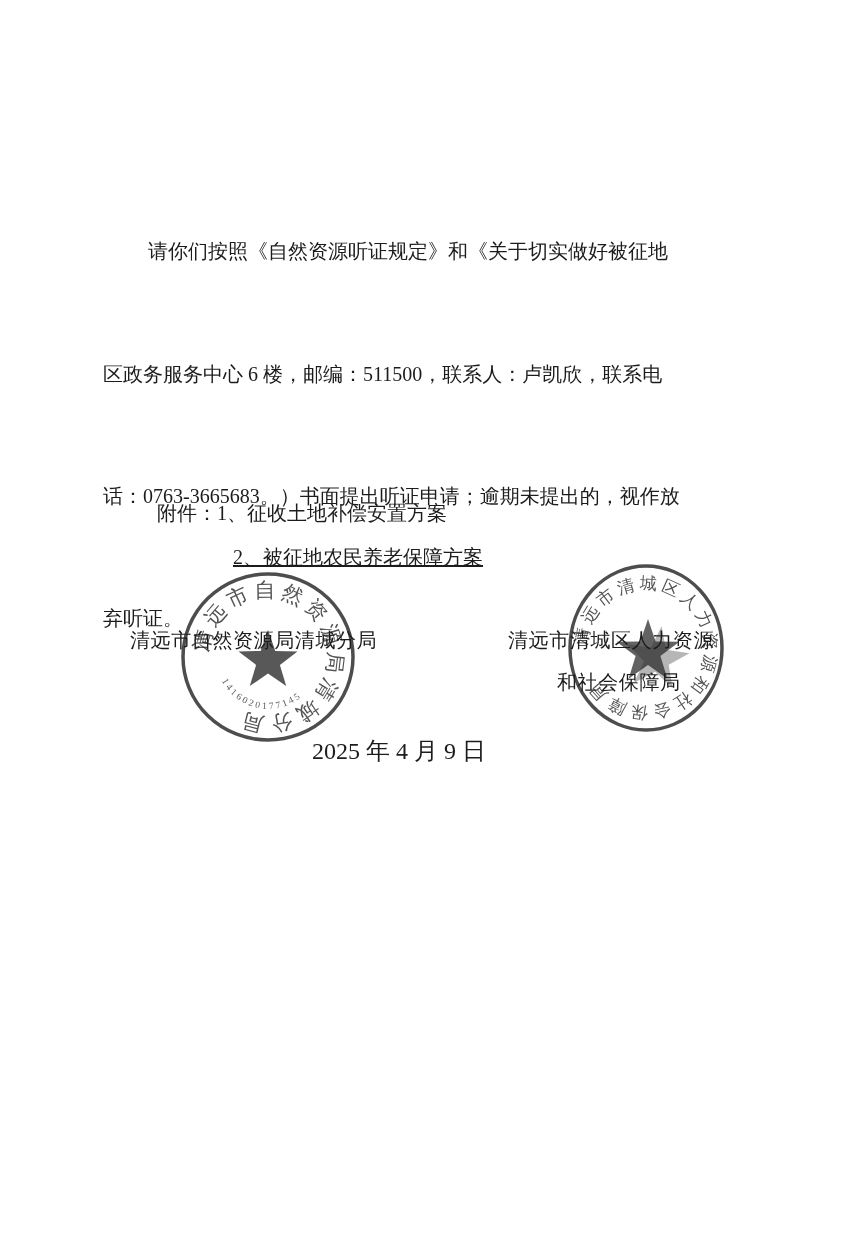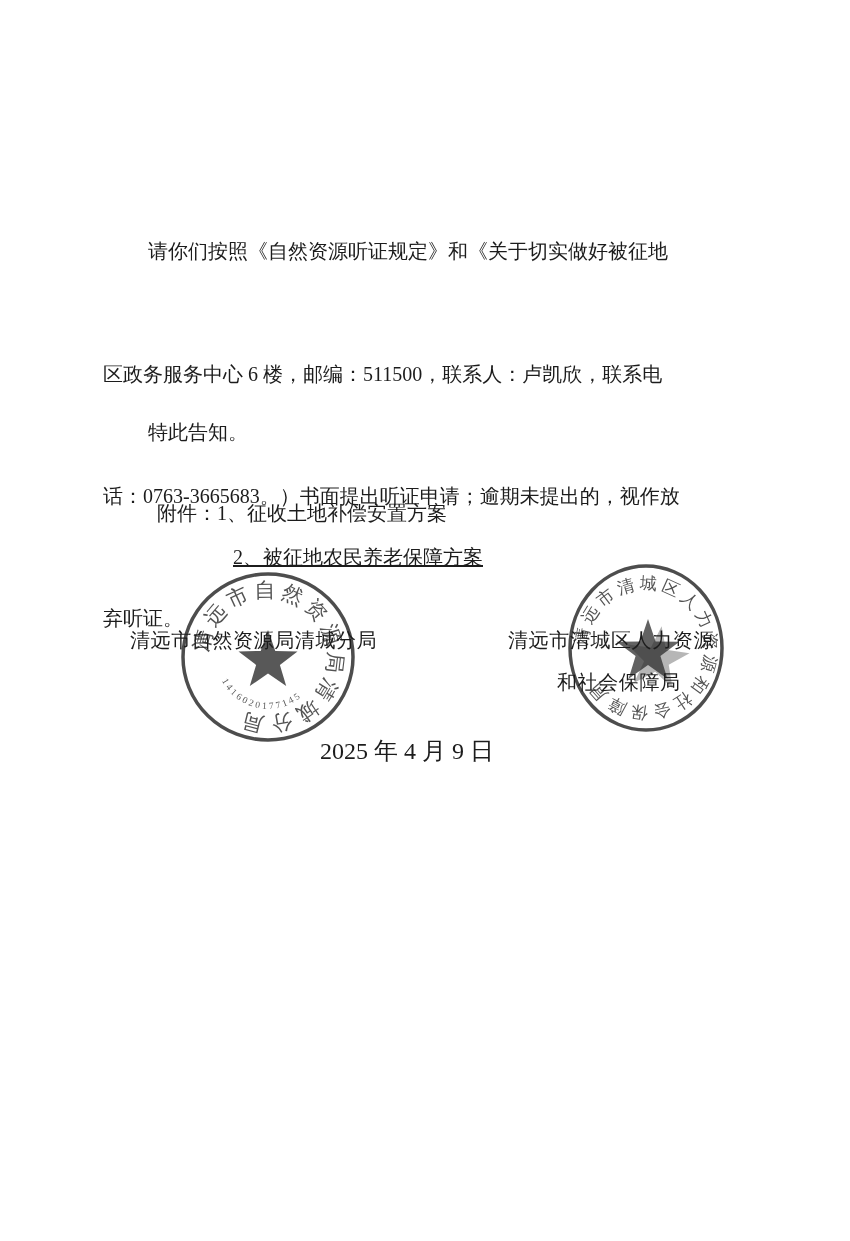--- a/index.html
+++ b/index.html
@@ -15,21 +15,21 @@
   .txt { position: absolute; white-space: pre; font-size: 20px; color: #1c1c1c; z-index: 2; }
   .body-block { left: 103px; top: 150px; width: 660px; line-height: 40.7px; }
   .body-block .line { height: 40.7px; }
   .body-block .line.indent { padding-left: 45px; }
   .closing { left: 148px; top: 412px; line-height: 40px; }
   .attach-1 { left: 157px; top: 496px; line-height: 34px; }
   .attach-2 { left: 233px; top: 540px; line-height: 34px; text-decoration: underline; }
   .sign-left { left: 130px; top: 627px; letter-spacing: 0.6px; }
   .sign-right-1 { left: 508px; top: 627px; letter-spacing: 0.6px; }
   .sign-right-2 { left: 557px; top: 669px; letter-spacing: 0.6px; }
-  .date-line { left: 320px; top: 735px; font-size: 24px; }
+  .date-line { left: 312px; top: 735px; font-size: 24px; }
   .seal { position: absolute; z-index: 1; }
   .seal-left { left: 178px; top: 569px; }
   .seal-right { left: 566px; top: 562px; }
   .seal text { font-family: "Liberation Serif", "DejaVu Serif", serif; }
 </style>
 </head>
 <body>
 
 <div class="page">
 
@@ -60,21 +60,20 @@
     <polygon points="82,57 89.6,79.5 113.4,79.8 94.4,94 101.4,116.7 82,103 62.6,116.7 69.6,94 50.6,79.8 74.4,79.5" transform="translate(9,7) rotate(8 82 90)" fill="#2e2e2e" opacity="0.35"></polygon>
   </svg>
 
   <div class="txt body-block">
     <div class="line indent">请你们按照《自然资源听证规定》和《关于切实做好被征地</div>
     <div class="line">区政务服务中心 6 楼，邮编：511500，联系人：卢凯欣，联系电</div>
     <div class="line">话：0763-3665683。）书面提出听证申请；逾期未提出的，视作放</div>
     <div class="line">弃听证。</div>
   </div>
 
-  <div class="txt closing">特此告知。</div>
 
   <div class="txt attach-1">附件：1、征收土地补偿安置方案</div>
   <div class="txt attach-2">2、被征地农民养老保障方案</div>
 
   <div class="txt sign-left">清远市自然资源局清城分局</div>
   <div class="txt sign-right-1">清远市清城区人力资源</div>
   <div class="txt sign-right-2">和社会保障局</div>
 
   <div class="txt date-line">2025 年 4 月 9 日</div>
 

